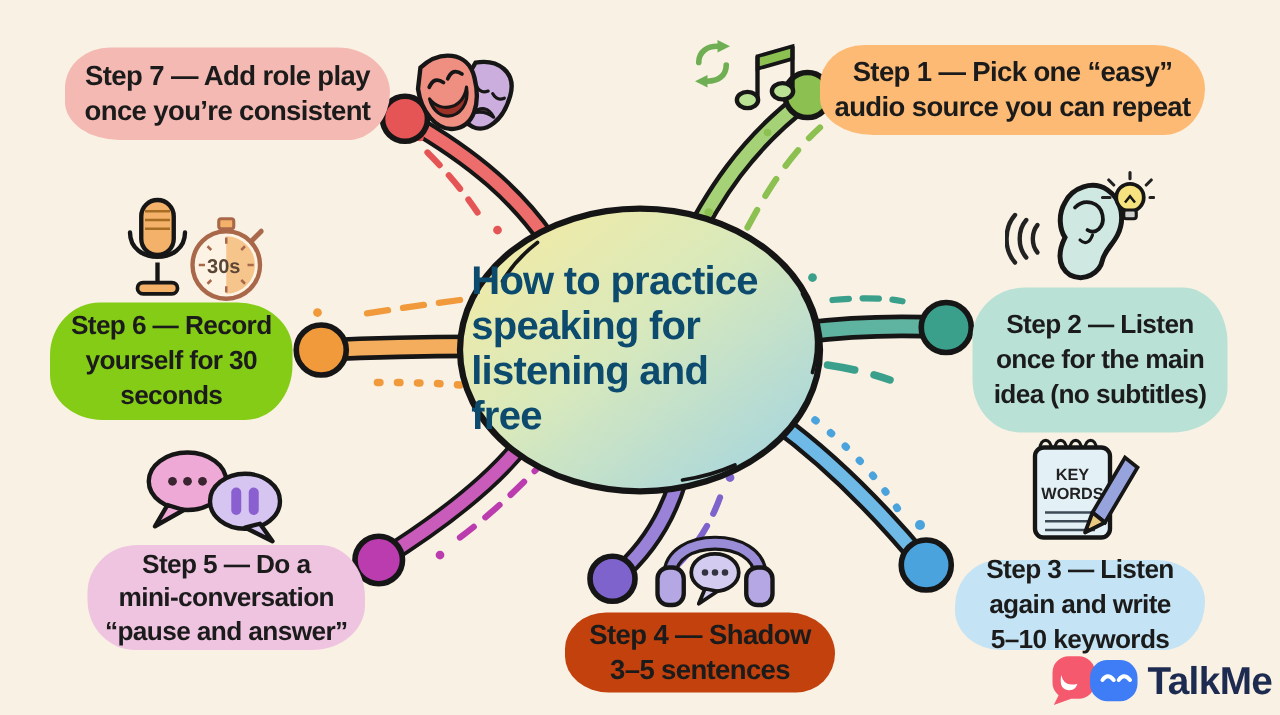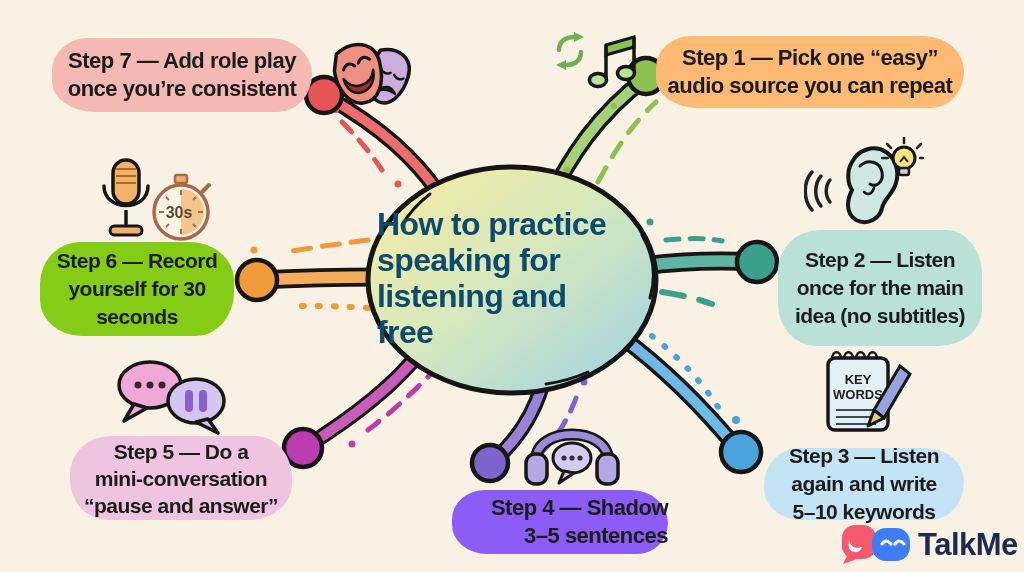--- a/index.html
+++ b/index.html
@@ -112,21 +112,21 @@
   <div class="pill pill-2" style="background-color: rgb(185, 225, 214);">
     <span>Step 2 — Listen</span>
     <span>once for the main</span>
     <span>idea (no subtitles)</span>
   </div>
   <div class="pill pill-3" style="background-color: rgb(196, 227, 244);">
     <span>Step 3 — Listen</span>
     <span>again and write</span>
     <span>5–10 keywords</span>
   </div>
-  <div class="pill pill-4" style="background-color: #8b5cf6; align-items: flex-end;">
+  <div class="pill pill-4" style="background-color: #c2410c;">
     <span>Step 4 — Shadow</span>
     <span>3–5 sentences</span>
   </div>
   <div class="pill pill-5" style="background-color: rgb(238, 196, 224);">
     <span>Step 5 — Do a</span>
     <span>mini-conversation</span>
     <span>“pause and answer”</span>
   </div>
   <div class="pill pill-6" style="background-color: #84cc16;">
     <span>Step 6 — Record</span>

